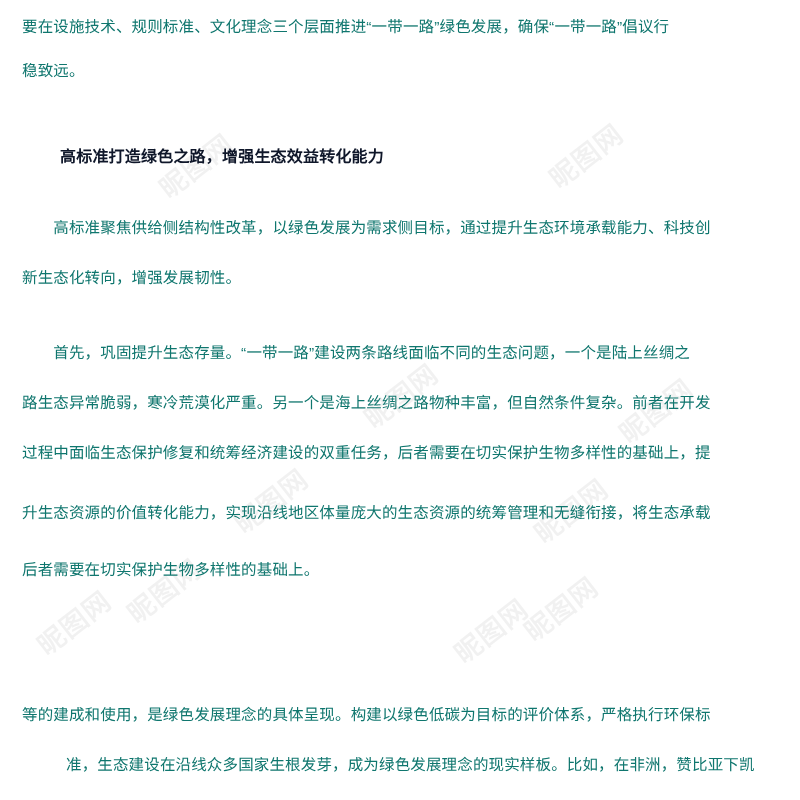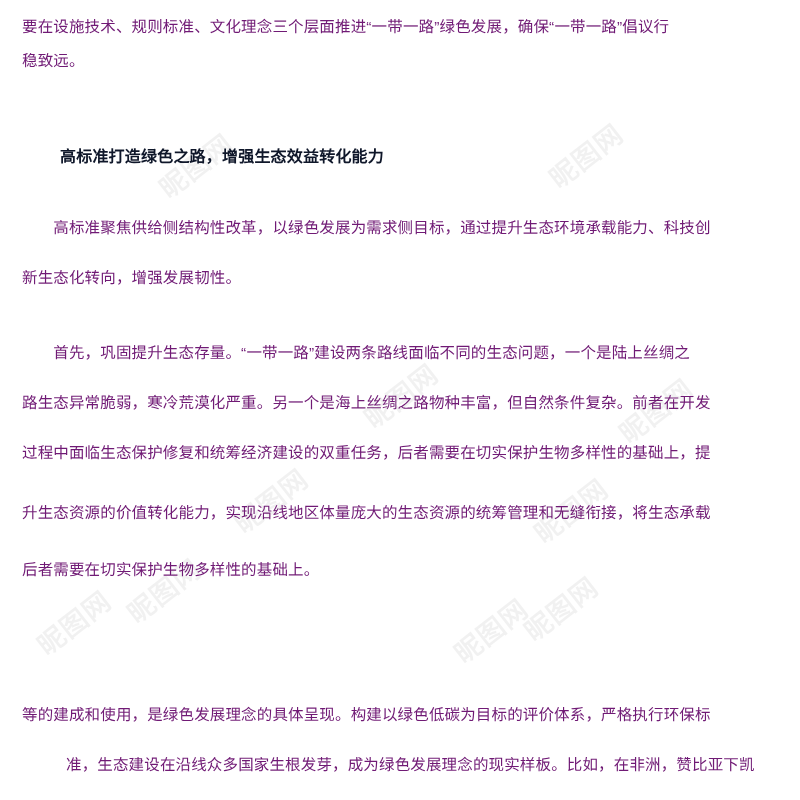--- a/index.html
+++ b/index.html
@@ -50,21 +50,21 @@
 
   .text-line {
     position: absolute;
     left: 22px;
     width: 760px;
     height: 30px;
     line-height: 30px;
     font-size: 15.5px;
     letter-spacing: 0.15px;
     white-space: nowrap;
-    color: #701a75;
+    color: #0f766e;
   }
 
   .text-line.indent {
     text-indent: 0;
   }
 
   .heading-line {
     position: absolute;
     left: 60px;
     height: 28px;
@@ -89,21 +89,21 @@
       <div class="watermark" style="left: 225px; top: 510px;">昵图网</div>
       <div class="watermark" style="left: 525px; top: 520px;">昵图网</div>
       <div class="watermark" style="left: 118px; top: 600px;">昵图网</div>
       <div class="watermark" style="left: 515px; top: 618px;">昵图网</div>
       <div class="watermark" style="left: 28px; top: 632px;">昵图网</div>
       <div class="watermark" style="left: 445px; top: 640px;">昵图网</div>
     </div>
 
   <div class="content">
       <div class="text-line" style="top: 12px;">要在设施技术、规则标准、文化理念三个层面推进“一带一路”绿色发展，确保“一带一路”倡议行</div>
-      <div class="text-line" style="top: 46px;">稳致远。</div>
+      <div class="text-line" style="top: 56px;">稳致远。</div>
       <div class="heading-line" style="top: 143px;">高标准打造绿色之路，增强生态效益转化能力</div>
       <div class="text-line" style="top: 263px;">新生态化转向，增强发展韧性。</div>
       <div class="text-line indent" style="top: 213px;">　　高标准聚焦供给侧结构性改革，以绿色发展为需求侧目标，通过提升生态环境承载能力、科技创</div>
       <div class="text-line indent" style="top: 338px;">　　首先，巩固提升生态存量。“一带一路”建设两条路线面临不同的生态问题，一个是陆上丝绸之</div>
       <div class="text-line" style="top: 388px;">路生态异常脆弱，寒冷荒漠化严重。另一个是海上丝绸之路物种丰富，但自然条件复杂。前者在开发</div>
       <div class="text-line" style="top: 498px;">升生态资源的价值转化能力，实现沿线地区体量庞大的生态资源的统筹管理和无缝衔接，将生态承载</div>
       <div class="text-line" style="top: 438px;">过程中面临生态保护修复和统筹经济建设的双重任务，后者需要在切实保护生物多样性的基础上，提</div>
       <div class="text-line" style="top: 555px;">后者需要在切实保护生物多样性的基础上。</div>
       <div class="text-line" style="top: 700px;">等的建成和使用，是绿色发展理念的具体呈现。构建以绿色低碳为目标的评价体系，严格执行环保标</div>
       <div class="text-line" style="top: 750px; margin-left: 44px;">准，生态建设在沿线众多国家生根发芽，成为绿色发展理念的现实样板。比如，在非洲，赞比亚下凯</div>

